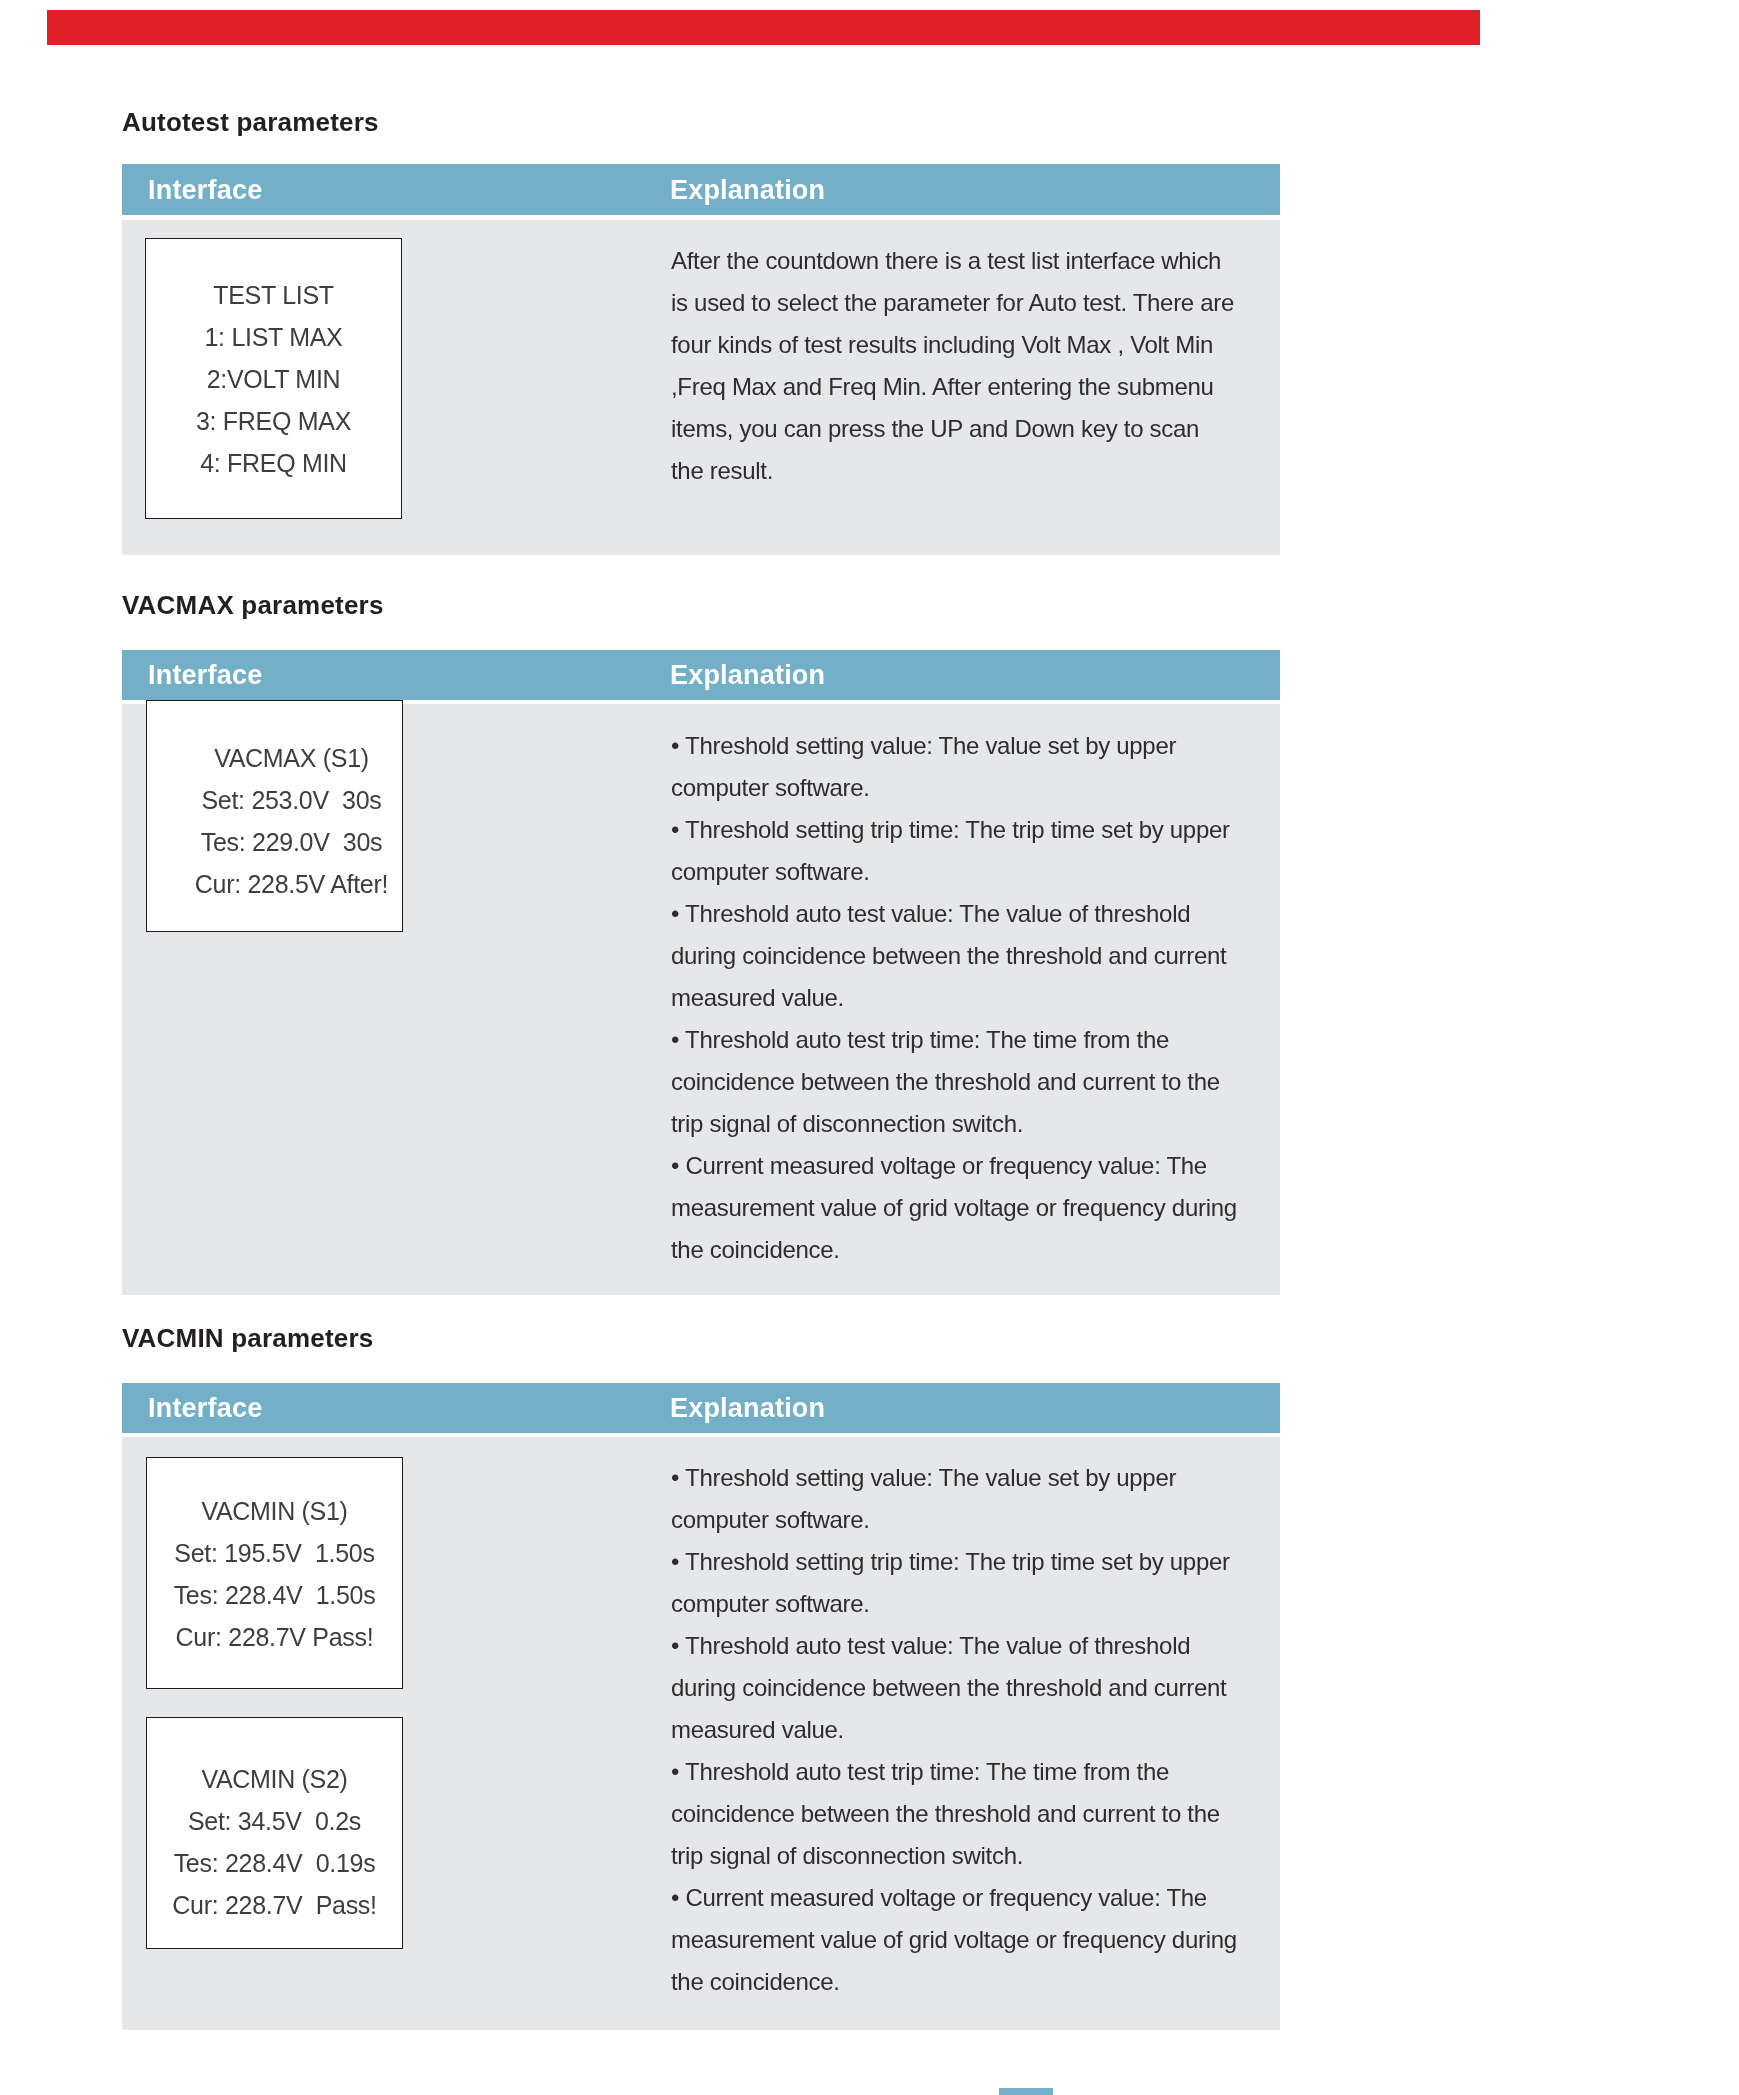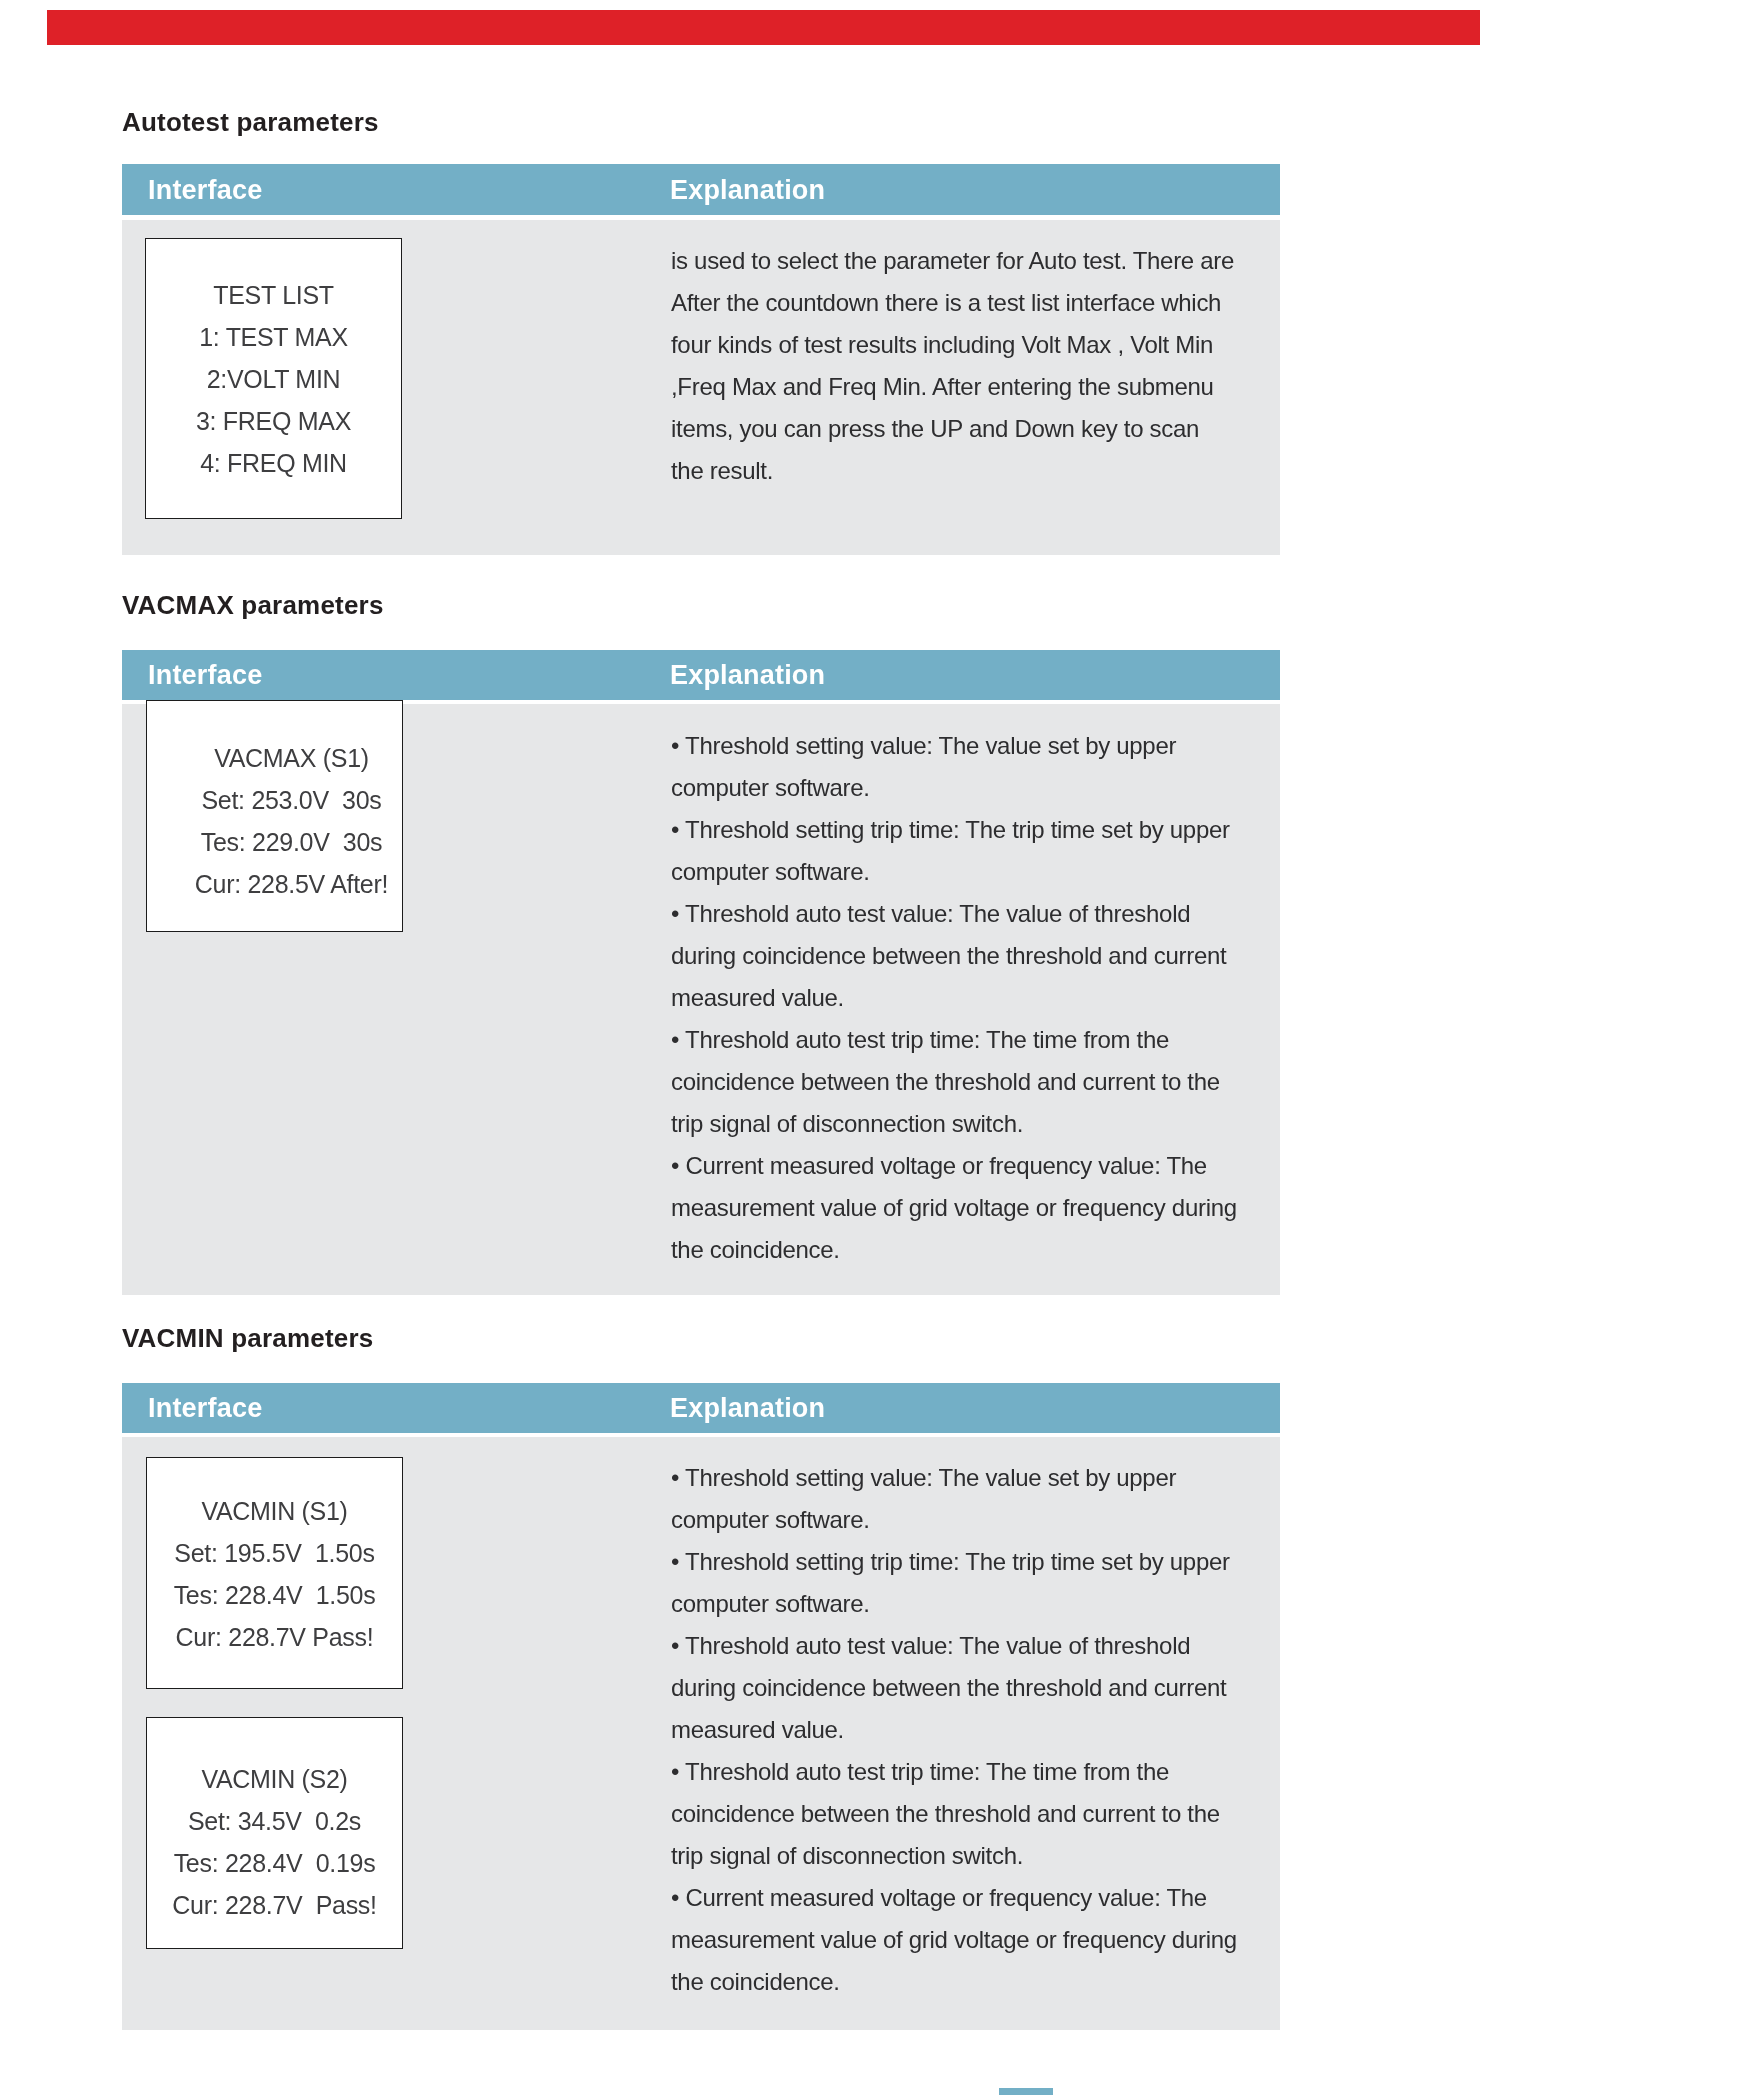--- a/index.html
+++ b/index.html
@@ -46,29 +46,29 @@
 
   <div class="tbl-header" style="top: 164px; height: 51px; background-color: rgb(115, 175, 198);">
     <span class="th th-interface">Interface</span>
     <span class="th th-explanation">Explanation</span>
   </div>
 
   <div class="tbl-body" style="top: 220px; height: 335px; background-color: rgb(230, 231, 232);"></div>
 
   <div class="scr-box" style="left:145px;top:238px;width:257px;height:281px;">
       <div class="line">TEST LIST</div>
-      <div class="line">1: TEST MAX</div>
+      <div class="line">1: LIST MAX</div>
       <div class="line">2:VOLT MIN</div>
       <div class="line">3: FREQ MAX</div>
       <div class="line">4: FREQ MIN</div>
     </div>
 
   <div class="expl" style="top:240px;">
+      <div class="line">After the countdown there is a test list interface which</div>
       <div class="line">is used to select the parameter for Auto test. There are</div>
-      <div class="line">After the countdown there is a test list interface which</div>
       <div class="line">four kinds of test results including Volt Max , Volt Min</div>
       <div class="line">,Freq Max and Freq Min. After entering the submenu</div>
       <div class="line">items, you can press the UP and Down key to scan</div>
       <div class="line">the result.</div>
     </div>
 
   <div class="sec-heading" style="top:590px;">VACMAX parameters</div>
 
   <div class="tbl-header" style="top: 650px; height: 50px; background-color: rgb(115, 175, 198);">
     <span class="th th-interface">Interface</span>

